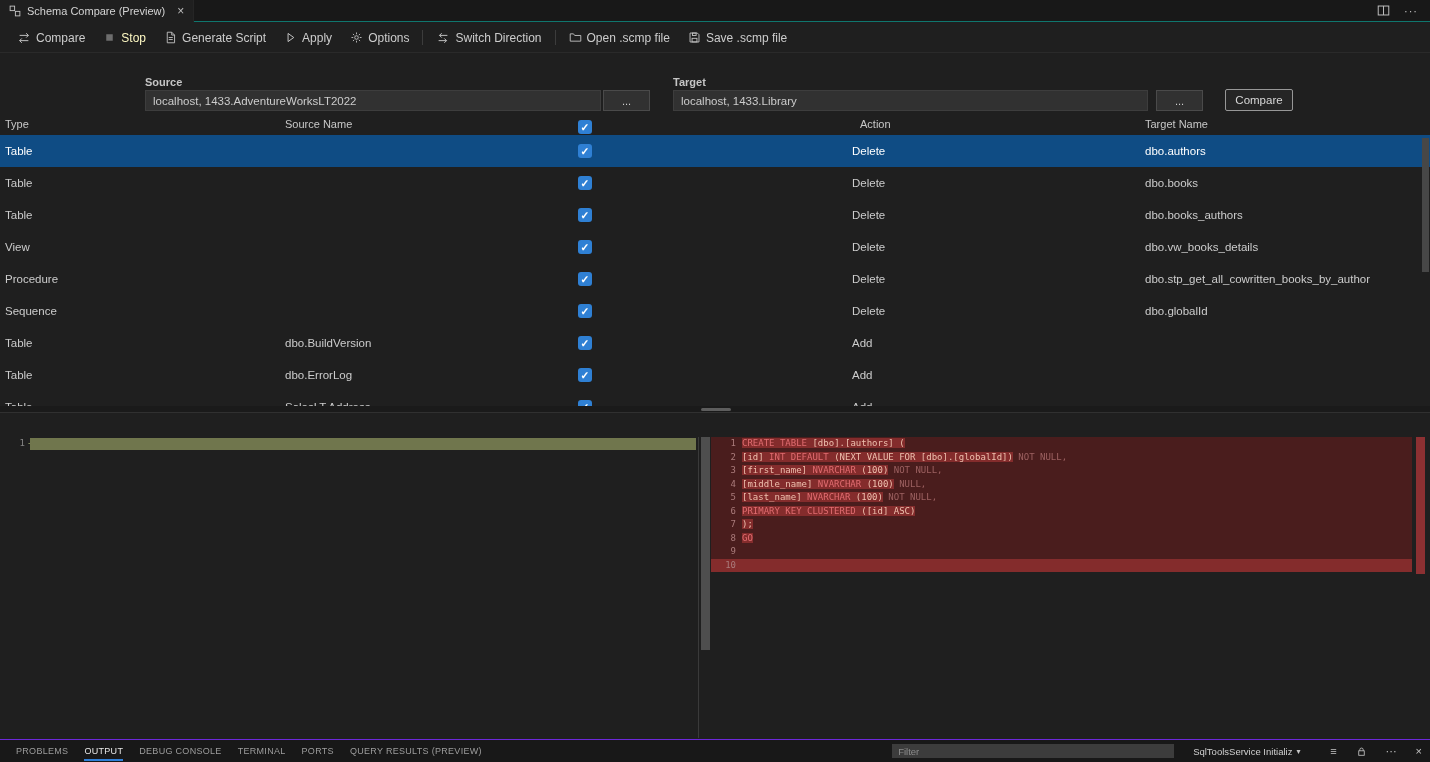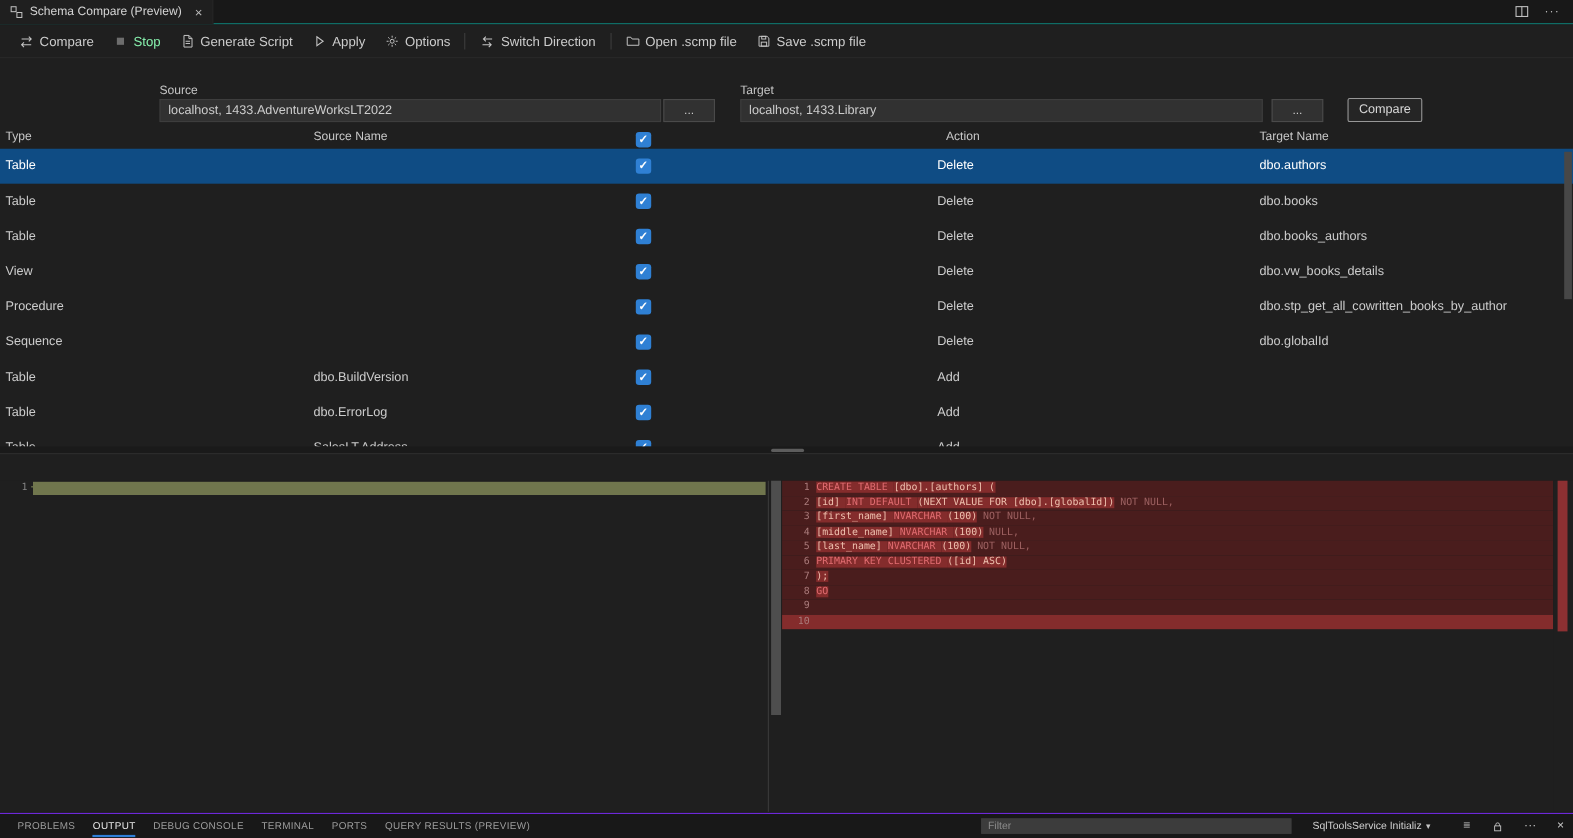--- a/index.html
+++ b/index.html
@@ -14,26 +14,26 @@
        border-right:1px solid #252525;font-size:11px;color:#d4d4d4;cursor:pointer;}
   .tab-close{margin-left:6px;color:#bdbdbd;font-size:12px;line-height:1;}
   .titlebar-right{margin-left:auto;display:flex;gap:14px;padding-right:12px;color:#c0c0c0;align-items:center;}
   .tb-glyph{font-size:11px;letter-spacing:1px;cursor:pointer;}
 
   
   .toolbar{position:absolute;top:23px;left:0;right:0;height:30px;background:#1f1f1f;
            border-bottom:1px solid #2a2a2a;display:flex;align-items:center;padding-left:8px;}
   .tbtn{display:flex;align-items:center;gap:5px;padding:0 9px;height:28px;font-size:12px;
         color:#cccccc;cursor:pointer;white-space:nowrap;}
-  .tbtn.disabled{color:#86efac;}
+  .tbtn.disabled{color:#fef9c3;}
   .tsep{width:1px;height:15px;background:#3c3c3c;margin:0 4px;}
   .ticon{display:flex;align-items:center;}
 
   
-  .conn-label{position:absolute;font-size:11px;color:#c5c5c5;top:76px;}
+  .conn-label{position:absolute;font-size:11px;color:#c5c5c5;top:76px;font-weight:bold;}
   #src-label{left:145px;} #tgt-label{left:673px;}
   .conn-input{position:absolute;top:90px;height:21px;background:#313131;border:1px solid #3d3d3d;
               color:#cccccc;font-size:11.5px;padding:0 7px;font-family:inherit;outline:none;}
   #src-input{left:145px;width:456px;} #tgt-input{left:673px;width:475px;}
   .browse{position:absolute;top:90px;width:47px;height:21px;background:#313131;border:1px solid #4a4a4a;
           color:#cccccc;font-size:11px;cursor:pointer;}
   #src-browse{left:603px;} #tgt-browse{left:1156px;}
   .compare-btn{position:absolute;top:89px;left:1225px;width:68px;height:22px;background:#252525;
                border:1px solid #979797;border-radius:2px;color:#d8d8d8;font-size:11.5px;cursor:pointer;}
 

